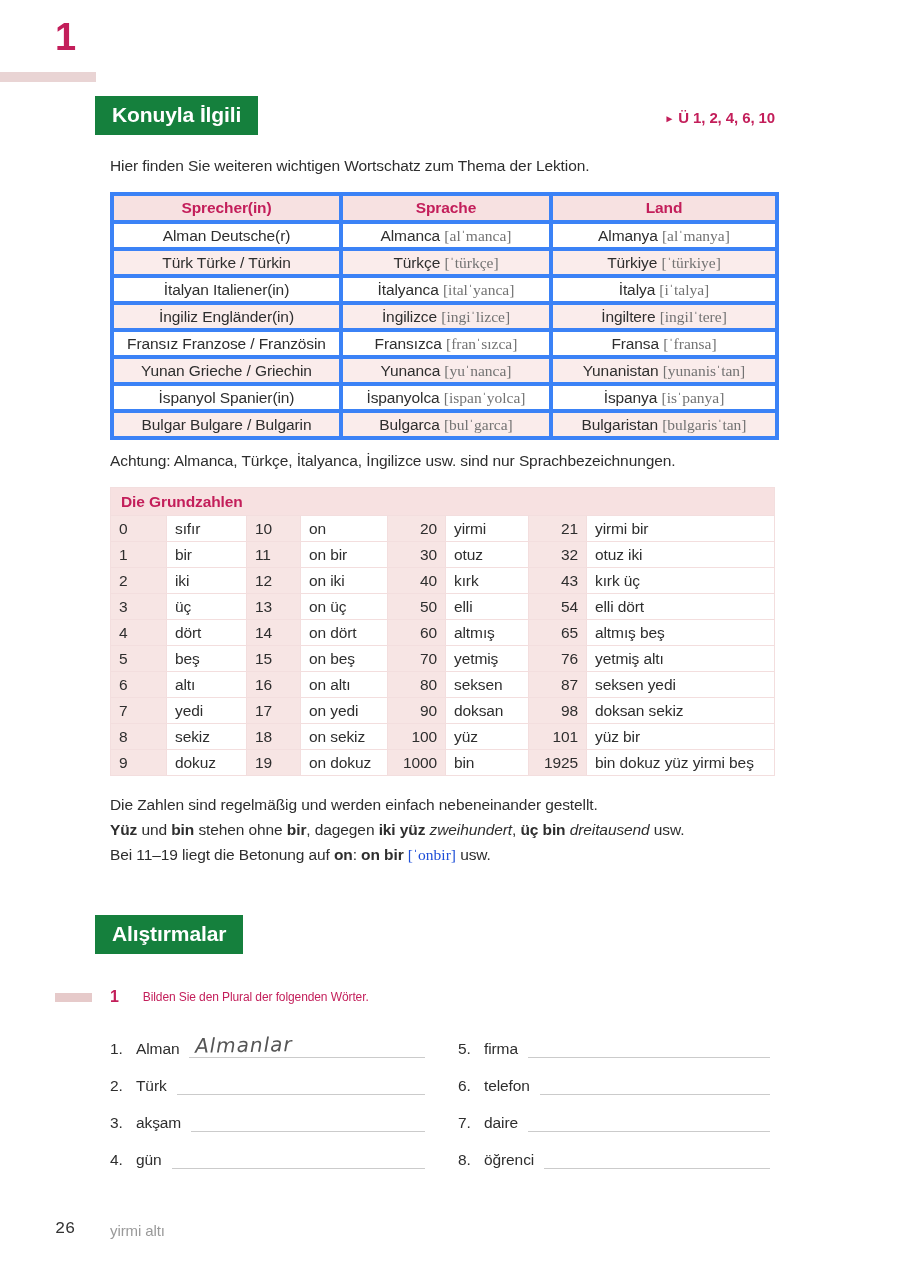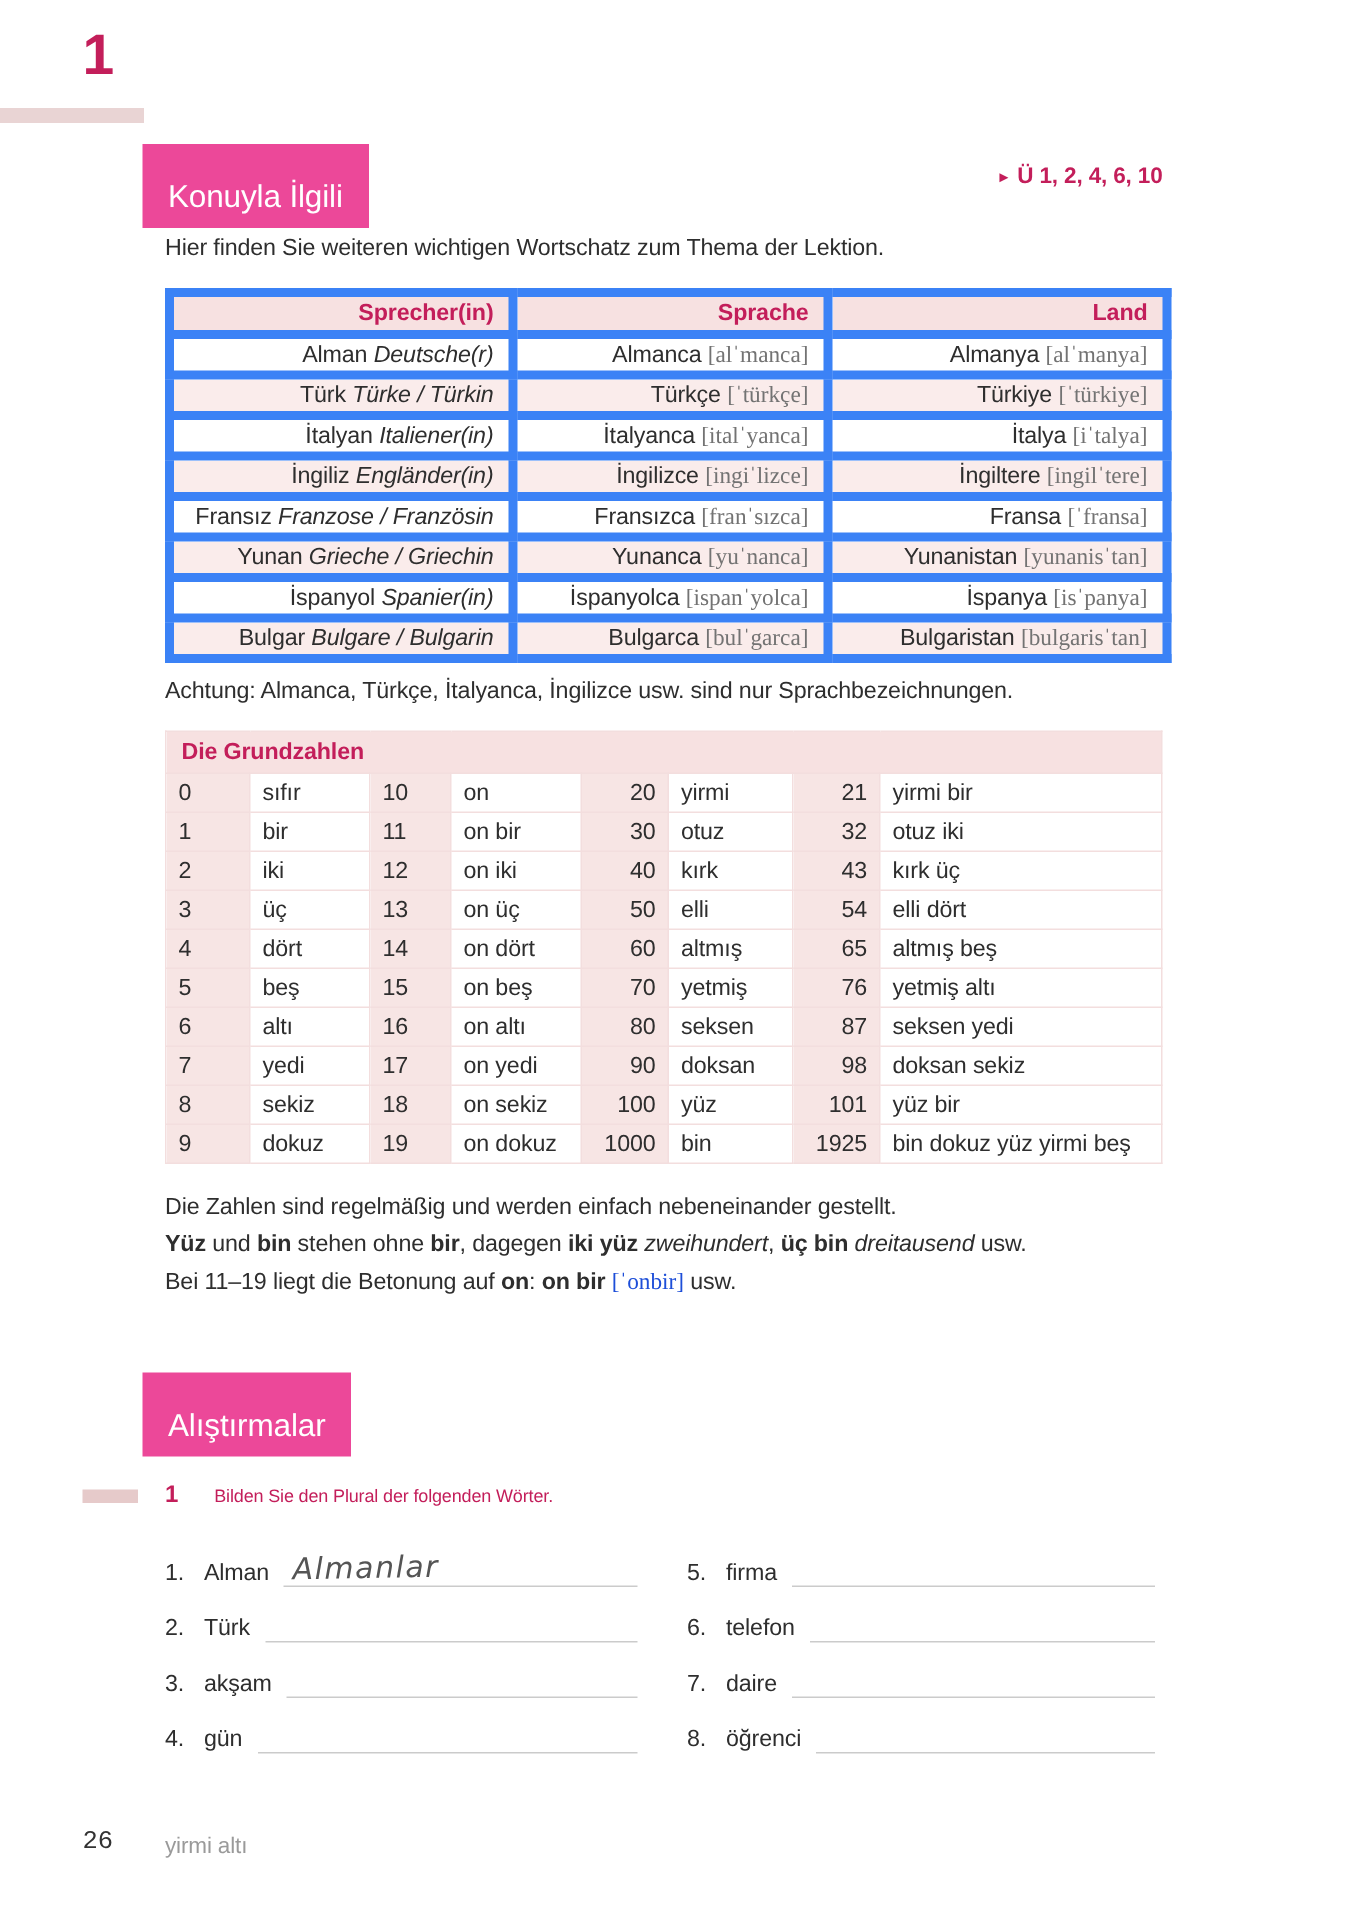--- a/index.html
+++ b/index.html
@@ -23,25 +23,25 @@
   .top-bar {
     position: absolute;
     left: 0; top: 72px;
     width: 96px; height: 10px;
     background: #e9d4d4;
   }
   .title-box {
     position: absolute;
     left: 95px;
     display: inline-block;
-    background: #ec4899;
+    background: #15803d;
     color: #ffffff;
     font-size: 21px;
-    font-weight: normal;
-    padding: 24px 17px 8px 17px;
+    font-weight: bold;
+    padding: 7px 17px 8px 17px;
   }
   .kon-box { top: 96px; }
   .alis-box { top: 915px; }
   .ex-ref {
     position: absolute;
     right: 130px; top: 109px;
     color: #c31e5a;
     font-weight: bold;
     font-size: 15px;
     white-space: nowrap;
@@ -54,36 +54,36 @@
   }
   
   table { border-collapse: collapse; table-layout: fixed; }
   .vocab {
     position: absolute;
     left: 110px; top: 192px;
     width: 665px;
     font-size: 15.5px;
   }
   .vocab th, .vocab td {
-    border: 6px solid #3b82f6;
+    border: 4px solid #3b82f6;
     padding: 0 10px;
     height: 27px;
-    text-align: right;
+    text-align: center;
     font-weight: normal;
     white-space: nowrap;
     overflow: hidden;
   }
   .vocab th {
     background: #f7e1e1;
     color: #c31e5a;
     font-weight: bold;
     height: 28px;
   }
   .vocab tbody tr:nth-child(even) td { background: #faeceb; }
-  .de-italic { font-style: italic; }
+  .de-italic { }
   .ipa {
     font-family: "Liberation Serif", serif;
     color: #737373;
     letter-spacing: 0;
   }
   .achtung {
     position: absolute;
     left: 110px; top: 452px;
     font-size: 15.5px;
   }

